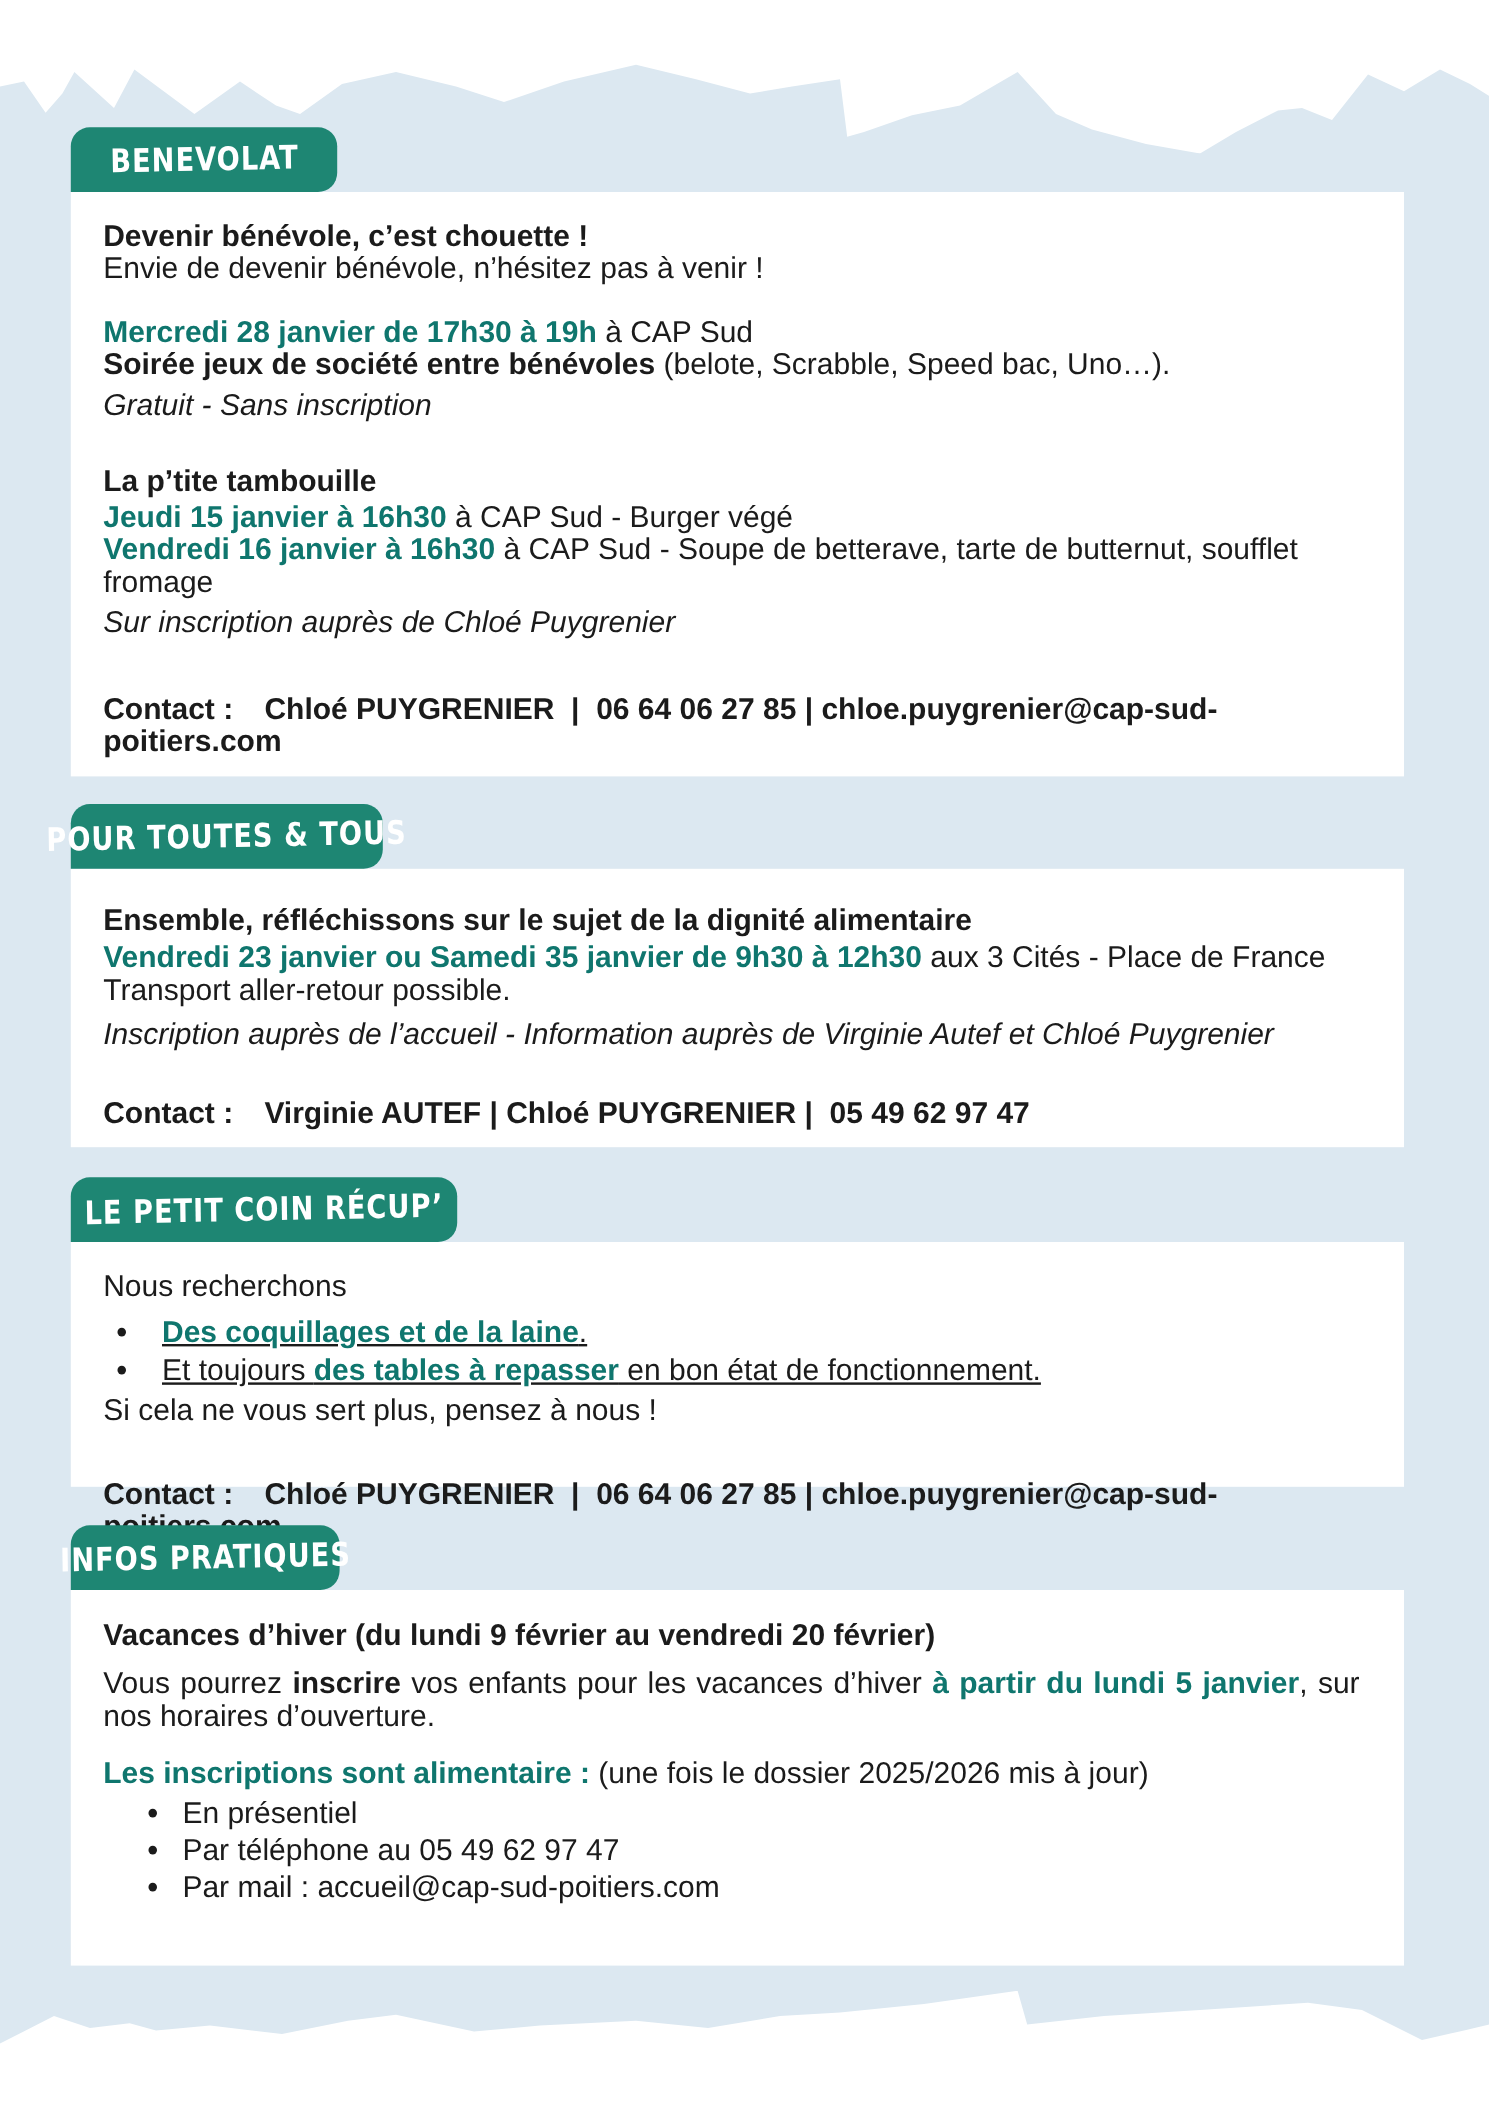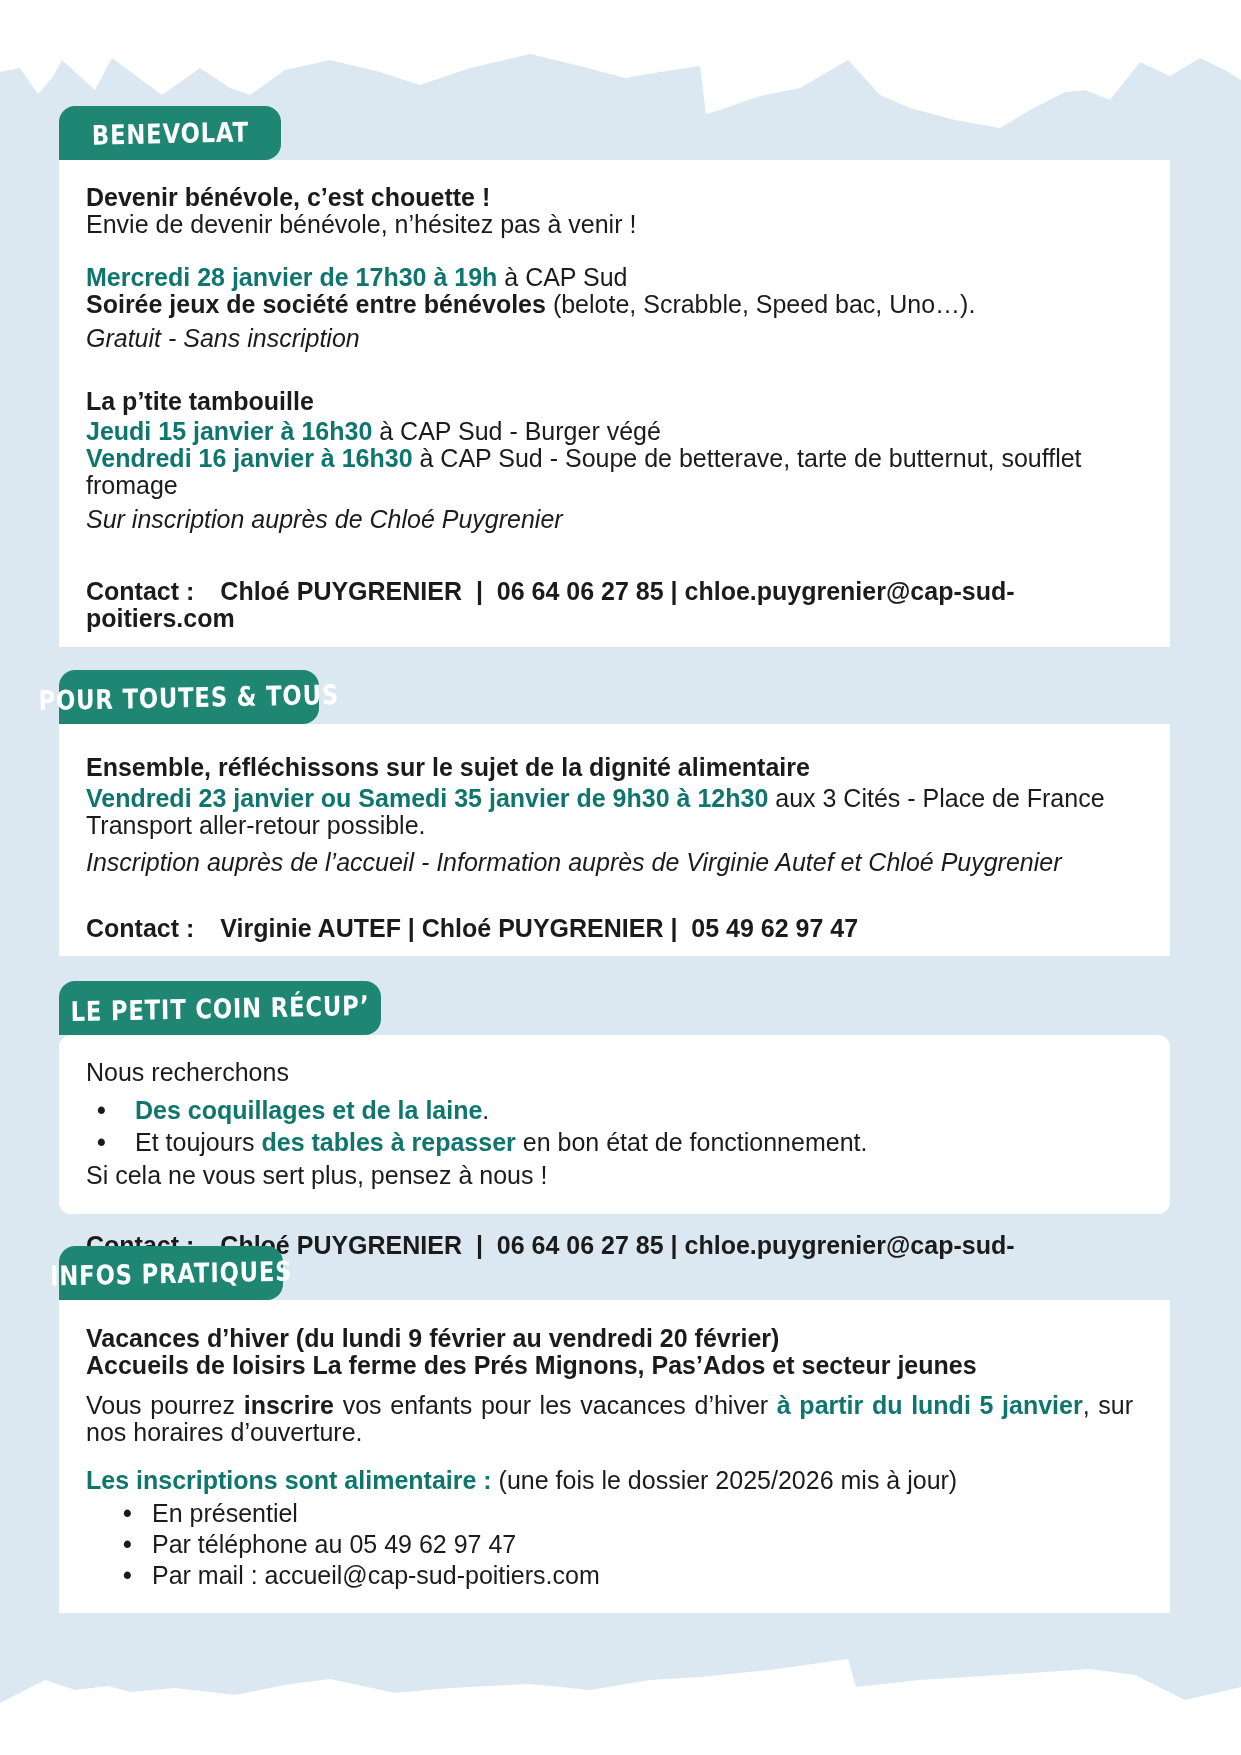--- a/index.html
+++ b/index.html
@@ -31,35 +31,35 @@
     transform: scaleX(0.84) rotate(-1deg);
   }
   .tab-1 { width:222px; }
   .tab-2 { width:260px; margin-top:23px; }
   .tab-3 { width:322px; margin-top:25px; }
   .tab-4 { width:224px; margin-top:32px; }
 
   .box { background:#ffffff; box-sizing:border-box; padding:24px 37px 0 27px; }
   .box-1 { height:487px; }
   .box-2 { height:232px; padding-top:30px; }
-  .box-3 { height:179px;border-radius:12px; }
+  .box-3 { height:204px; }
   .box-4 { height:313px; padding-top:25px; }
 
   p { margin:0; font-size:25px; line-height:27px; }
   .bold { font-weight:bold; }
   .green { color:#0f766e; font-weight:bold; }
   .italic { font-style:italic; }
   .justify { text-align:justify; }
   .contact { margin-top:45px; font-weight:bold; }
   .contact-label { margin-right:26px; }
   .contact-value { white-space:pre-wrap; }
 
   .bullet { position:relative; }
   .bullet::before { content:"\2022"; position:absolute; font-weight:bold; }
-  .b3 { padding-left:49px; }
+  .b3 { padding-left:49px;text-decoration:underline; }
   .b3::before { left:11px; }
   .b4 { padding-left:66px; line-height:31px; }
   .b4::before { left:37px; }
 </style>
 </head>
 <body>
 
 <div class="page">
   <div class="tear-top"></div>
   <div class="tear-bottom"></div>
@@ -109,21 +109,20 @@
         <p class="contact" style="margin-top:43px"><span class="contact-label">Contact :</span><span class="contact-value">Chloé PUYGRENIER  |  06 64 06 27 85 | chloe.puygrenier@cap-sud-poitiers.com</span></p>
       </div>
     </section>
 
     <section>
       <div class="tab tab-4">
         <span class="tab-label">INFOS PRATIQUES</span>
       </div>
       <div class="box box-4">
         <p class="bold">Vacances d’hiver (du lundi 9 février au vendredi 20 février)</p>
-        <p class="bold">Accueils de loisirs La ferme des Prés Mignons, Pas’Ados et secteur jeunes</p>
         <p class="justify" style="margin-top:13px"><span>Vous pourrez </span><span class="bold">inscrire</span><span> vos enfants pour les vacances d’hiver </span><span class="green">à partir du lundi 5 janvier</span><span>, sur nos horaires d’ouverture.</span></p>
         <p style="margin-top:21px"><span class="green">Les inscriptions sont alimentaire :</span><span> (une fois le dossier 2025/2026 mis à jour)</span></p>
         <p class="bullet b4" style="margin-top:4px">En présentiel</p>
         <p class="bullet b4">Par téléphone au 05 49 62 97 47</p>
         <p class="bullet b4">Par mail : accueil@cap-sud-poitiers.com</p>
       </div>
     </section>
 
   </div>
 </div>

